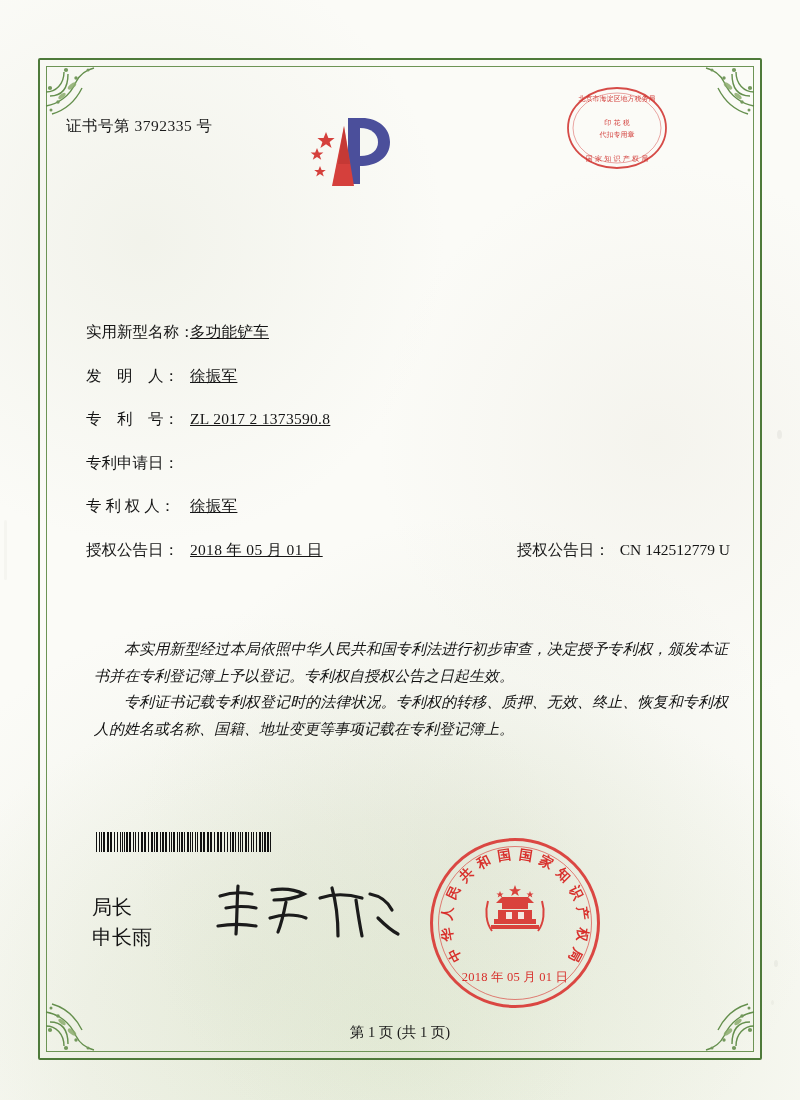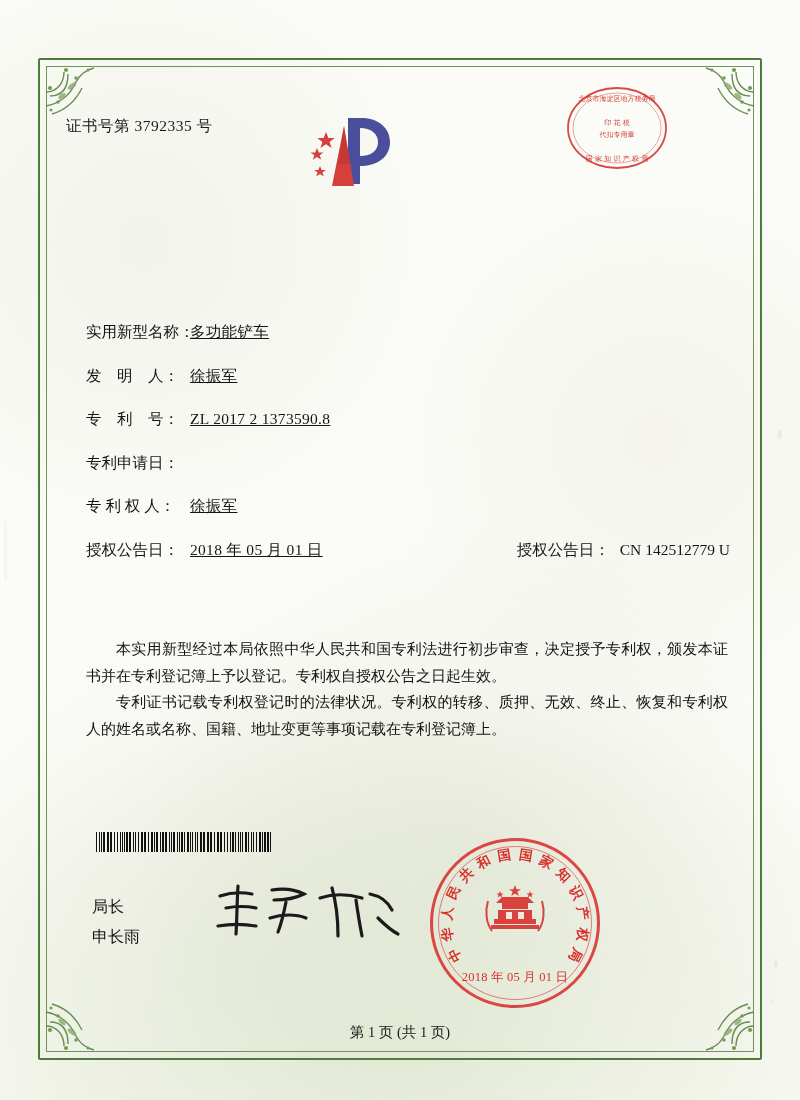--- a/index.html
+++ b/index.html
@@ -127,22 +127,23 @@
     position: absolute;
     left: 86px;
     right: 72px;
     top: 636px;
     font-size: 15px;
     line-height: 26.5px;
     color: #121212;
     text-align: justify;
   }
   .body-text p {
-    margin: 0 0 0 0;
+    margin: 0 0 0 8px;
     text-indent: 30px;
+    font-style: italic;
   }
 
   
   .barcode {
     position: absolute;
     left: 96px;
     top: 832px;
     width: 176px;
     height: 20px;
     display: flex;
@@ -152,21 +153,21 @@
     display: block;
     background: #111;
     margin-right: 1.5px;
   }
 
   
   .sig-block {
     position: absolute;
     left: 92px;
     top: 892px;
-    font-size: 16px;
+    font-size: 20px;
     line-height: 30px;
     color: #151515;
   }
   .signature {
     position: absolute;
     left: 212px;
     top: 880px;
     width: 200px;
     height: 62px;
   }

